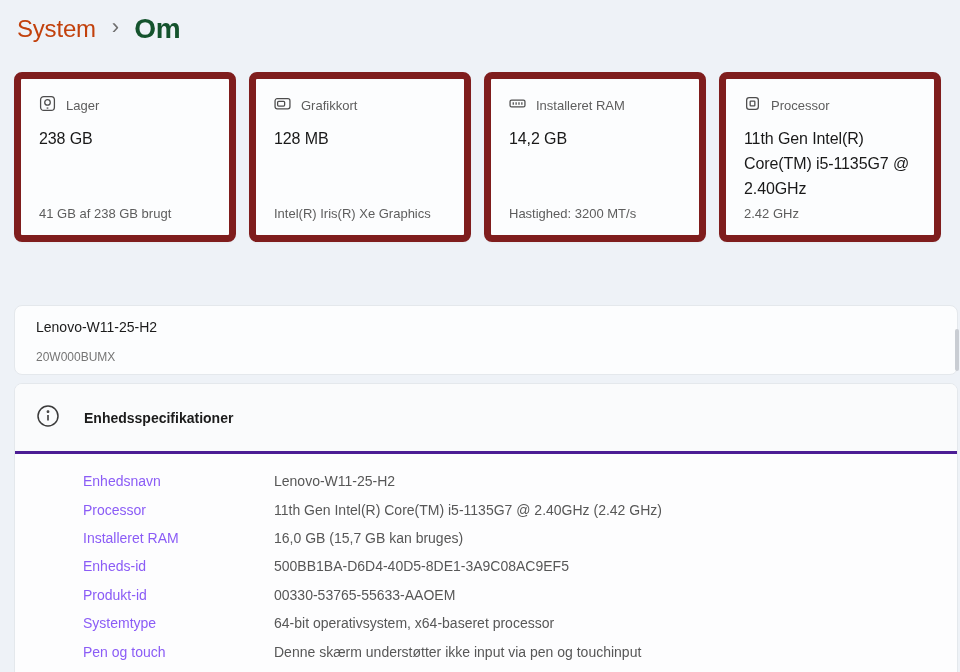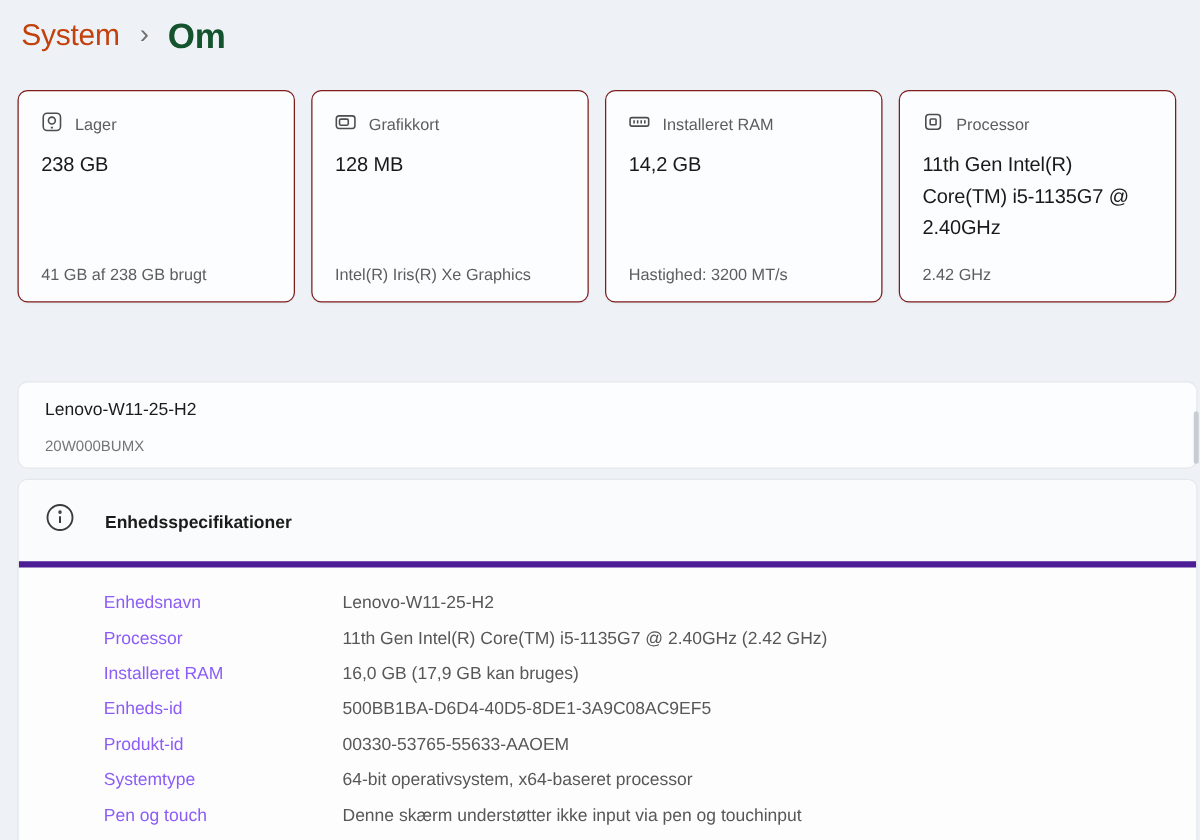--- a/index.html
+++ b/index.html
@@ -8,38 +8,38 @@
 
   
   .breadcrumb{position:absolute;left:17px;top:13px;display:flex;align-items:center;}
   .crumb-parent{font-size:24px;font-weight:500;color:#c2410c;letter-spacing:-0.2px;cursor:pointer;}
   .crumb-sep{font-size:22px;color:#6f6f6f;margin:0 15px 0 16px;padding-bottom:4px;}
   .crumb-current{font-size:28px;font-weight:700;color:#14532d;letter-spacing:-0.2px;}
 
   
   .cards-row{position:absolute;left:14px;top:72px;width:927px;height:170px;
     display:grid;grid-template-columns:repeat(4,1fr);gap:13px;}
-  .card{position:relative;background:#fcfdfe;border:1px solid #7f1d1d;border-radius:8px;
+  .card{position:relative;background:#fcfdfe;border:7px solid #7f1d1d;border-radius:8px;
     padding:16px 18px;box-shadow:0 1px 2px rgba(0,0,0,0.03);cursor:pointer;}
   .card-head{display:flex;align-items:center;gap:10px;color:#5d5d5d;font-size:13px;}
   .card-head svg{flex:0 0 auto;stroke:#4d4d4d;fill:none;stroke-width:1.2;}
   .card-value{margin-top:12px;font-size:16px;font-weight:400;color:#191919;line-height:1.55;letter-spacing:-0.1px;}
   .card-detail{position:absolute;left:18px;right:12px;bottom:14px;font-size:13px;color:#5d5d5d;white-space:nowrap;}
 
   
   .device-card{position:absolute;left:14px;top:305px;right:2px;height:70px;
     background:#fcfdfe;border:1px solid #e4e8ec;border-radius:8px;padding:13px 21px;}
   .device-name{font-size:14px;color:#1b1b1b;}
   .device-model{font-size:12px;color:#757575;margin-top:15px;}
 
   
   .specs-card{position:absolute;left:14px;top:383px;right:2px;height:320px;
     background:#fdfdfe;border:1px solid #e4e8ec;border-radius:8px;overflow:hidden;}
   .specs-header{height:70px;background:#fafbfc;display:flex;align-items:center;
-    padding:0 21px;gap:24px;border-bottom:5px solid #4c1d95;cursor:pointer;}
+    padding:0 21px;gap:24px;border-bottom:3px solid #4c1d95;cursor:pointer;}
   .specs-header svg{stroke:#3a3a3a;fill:none;}
   .specs-title{font-size:14px;font-weight:700;color:#1b1b1b;}
   .specs-table{padding:13px 0 0 68px;}
   .spec-row{display:flex;align-items:center;height:28.4px;font-size:14px;}
   .spec-label{width:191px;color:#8b5cf6;flex:0 0 auto;}
   .spec-value{color:#575757;flex:1;white-space:nowrap;}
 
   
   .scrollbar-thumb{position:absolute;right:1px;top:329px;width:4px;height:42px;
     background:#c9cdd3;border-radius:2px;cursor:pointer;}
@@ -124,21 +124,21 @@
     <div class="spec-row">
       <span class="spec-label">Enhedsnavn</span>
       <span class="spec-value">Lenovo-W11-25-H2</span>
     </div>
     <div class="spec-row">
       <span class="spec-label">Processor</span>
       <span class="spec-value">11th Gen Intel(R) Core(TM) i5-1135G7 @ 2.40GHz (2.42 GHz)</span>
     </div>
     <div class="spec-row">
       <span class="spec-label">Installeret RAM</span>
-      <span class="spec-value">16,0 GB (17,9 GB kan bruges)</span>
+      <span class="spec-value">16,0 GB (15,7 GB kan bruges)</span>
     </div>
     <div class="spec-row">
       <span class="spec-label">Enheds-id</span>
       <span class="spec-value">500BB1BA-D6D4-40D5-8DE1-3A9C08AC9EF5</span>
     </div>
     <div class="spec-row">
       <span class="spec-label">Produkt-id</span>
       <span class="spec-value">00330-53765-55633-AAOEM</span>
     </div>
     <div class="spec-row">

